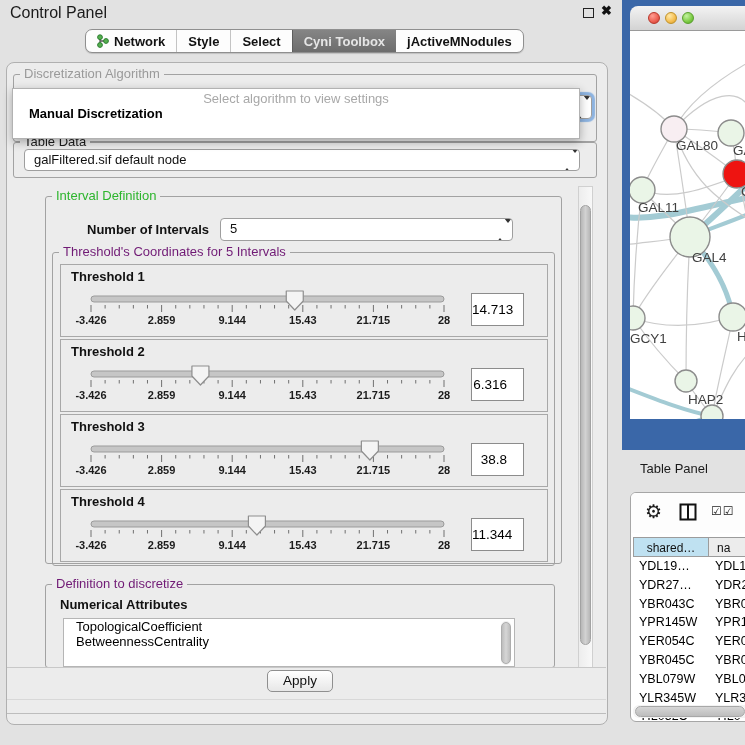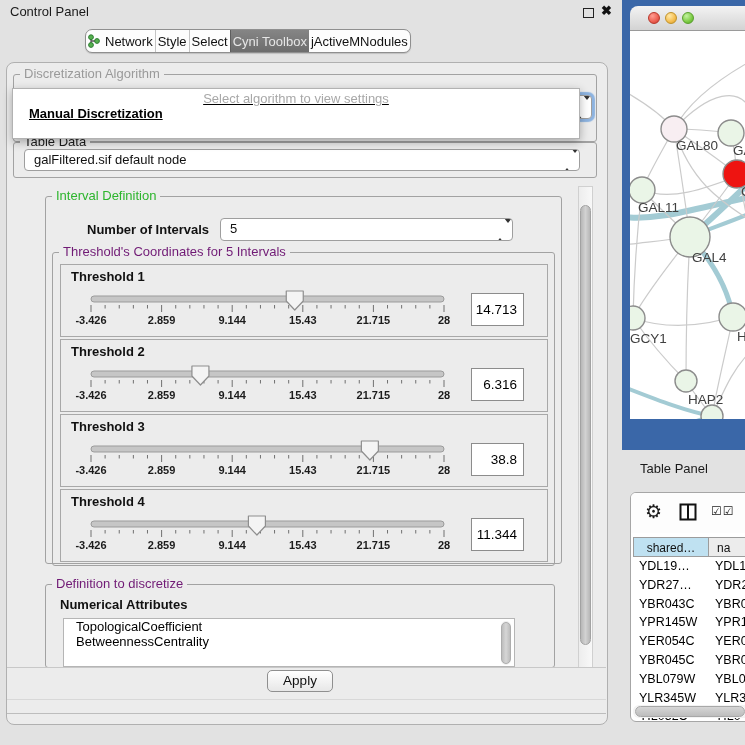--- a/index.html
+++ b/index.html
@@ -1,29 +1,29 @@
 <!DOCTYPE html>
 <html><head>
 <meta charset="utf-8">
 <style>
   html,body{margin:0;padding:0;}
   body{font-family:"Liberation Sans",sans-serif;background:#e2e2e2;}
   .stage{position:relative;width:745px;height:745px;background:#e2e2e2;overflow:hidden;font-family:"Liberation Sans",sans-serif;}
 
   
   .cp-titlebar{position:absolute;left:0;top:0;width:620px;height:24px;}
-  .cp-title{position:absolute;left:10px;top:4px;font-size:13px;color:#1a1a1a;}
+  .cp-title{position:absolute;left:10px;top:4px;font-size:16px;color:#1a1a1a;}
   .float-btn{position:absolute;left:583px;top:8px;width:9px;height:8px;border:1.5px solid #222;background:transparent;}
   .close-btn{position:absolute;left:601px;top:3px;font-size:13px;font-weight:bold;color:#111;line-height:16px;}
 
   
   .tabbar{position:absolute;display:flex;align-items:stretch;height:24px;background:#fdfdfd;border:1px solid #8f8f8f;border-radius:7px;overflow:hidden;box-sizing:border-box;box-shadow:0 1px 1px rgba(0,0,0,.15);}
   .tabbar.top{left:85px;top:29px;}
   .tabbar.bottom{left:142px;top:702px;}
-  .tab{display:flex;align-items:center;gap:5px;padding:0 2px;font-size:13px;font-weight:400;color:#111;border-left:1px solid #c4c4c4;white-space:nowrap;}
+  .tab{display:flex;align-items:center;gap:5px;padding:0 11px;font-size:13px;font-weight:700;color:#111;border-left:1px solid #c4c4c4;white-space:nowrap;}
   .tab:first-child{border-left:none;}
   .tab.selected{background:linear-gradient(#858585,#6d6d6d);color:#e6e6e6;border-left-color:#5e5e5e;}
   .tab.selected + .tab{border-left:none;}
 
   
   .panel{position:absolute;left:6px;top:62px;width:602px;height:663px;background:#ececec;border:1px solid #b0b0b0;border-radius:8px;box-sizing:border-box;}
   .hairline{position:absolute;background:#c8c8c8;}
 
   
   .group{position:absolute;border:1px solid #a2a2a2;border-radius:3px;box-sizing:border-box;}
@@ -33,34 +33,34 @@
   .gtitle.dim{color:#9a9a9a;}
 
   
   .combo{position:absolute;background:#fff;border:1px solid #9e9e9e;border-radius:4px;font-size:13px;color:#111;box-sizing:border-box;padding:2px 24px 2px 9px;white-space:nowrap;overflow:hidden;}
   .combo.focused{box-shadow:0 0 1px 3px rgba(110,160,220,.75);}
   .stepper{position:absolute;right:7px;top:50%;margin-top:-7px;width:9px;height:14px;}
   .stepper .up{width:0;height:0;border-left:4px solid transparent;border-right:4px solid transparent;border-bottom:5px solid #333;margin-bottom:3px;}
   .stepper .down{width:0;height:0;border-left:4px solid transparent;border-right:4px solid transparent;border-top:5px solid #333;}
 
   
-  .popup{position:absolute;left:12px;top:88px;width:566px;height:49px;background:#fff;border:1px solid #b2b2b2;box-shadow:0 3px 9px rgba(0,0,0,.3);z-index:30;font-size:13px;text-decoration:underline;}
+  .popup{position:absolute;left:12px;top:88px;width:566px;height:49px;background:#fff;border:1px solid #b2b2b2;box-shadow:0 3px 9px rgba(0,0,0,.3);z-index:30;font-size:13px;}
   .popup .hint{display:block;text-align:center;color:#a8a8a8;padding-top:2px;height:15px;}
   .popup .item{display:block;padding-left:16px;height:15px;line-height:15px;color:#000;}
   .popup .item.bold{font-weight:700;}
 
   
   .blabel{position:absolute;font-size:13px;font-weight:700;color:#111;white-space:nowrap;}
 
   
   #thresholds{position:absolute;left:60px;top:264px;width:488px;}
   .tbox{position:relative;height:73px;margin-bottom:2px;border:1px solid #a8a8a8;background:#ececec;box-sizing:border-box;}
   .ttitle{position:absolute;left:10px;top:4px;font-size:13px;font-weight:700;color:#111;}
   .tbox svg{position:absolute;left:14px;top:26px;overflow:visible;}
-  .tval{position:absolute;left:410px;top:28px;width:53px;height:33px;background:#fff;border:1px solid #8c8c8c;box-sizing:border-box;font-size:13.5px;color:#000;text-align:right;line-height:31px;padding-right:6px;}
+  .tval{position:absolute;left:410px;top:28px;width:53px;height:33px;background:#fff;border:1px solid #8c8c8c;box-sizing:border-box;font-size:13.5px;color:#000;text-align:right;line-height:31px;padding-right:16px;}
 
   
   .listbox{position:absolute;left:63px;top:618px;width:452px;height:49px;background:#fff;border:1px solid #b5b5b5;box-sizing:border-box;overflow:hidden;font-size:13px;z-index:2;}
   .listbox .li{padding-left:12px;height:15px;line-height:15px;color:#000;white-space:nowrap;}
   .mini-scroll{position:absolute;right:3px;top:2px;width:10px;height:44px;background:#f1f1f1;border-radius:5px;}
   .mini-scroll .thumb{position:absolute;left:0;top:1px;width:10px;height:42px;background:linear-gradient(90deg,#bdbdbd,#d6d6d6,#bdbdbd);border:1px solid #adadad;border-radius:5px;box-sizing:border-box;}
 
   
   .vscroll{position:absolute;left:578px;top:186px;width:15px;height:482px;background:linear-gradient(90deg,#ededed,#f8f8f8);border:1px solid #d0d0d0;box-sizing:border-box;}
   .vscroll .thumb{position:absolute;left:1px;top:18px;width:11px;height:440px;background:linear-gradient(90deg,#b7b7b7,#d2d2d2,#b7b7b7);border:1px solid #a2a2a2;border-radius:6px;box-sizing:border-box;}

